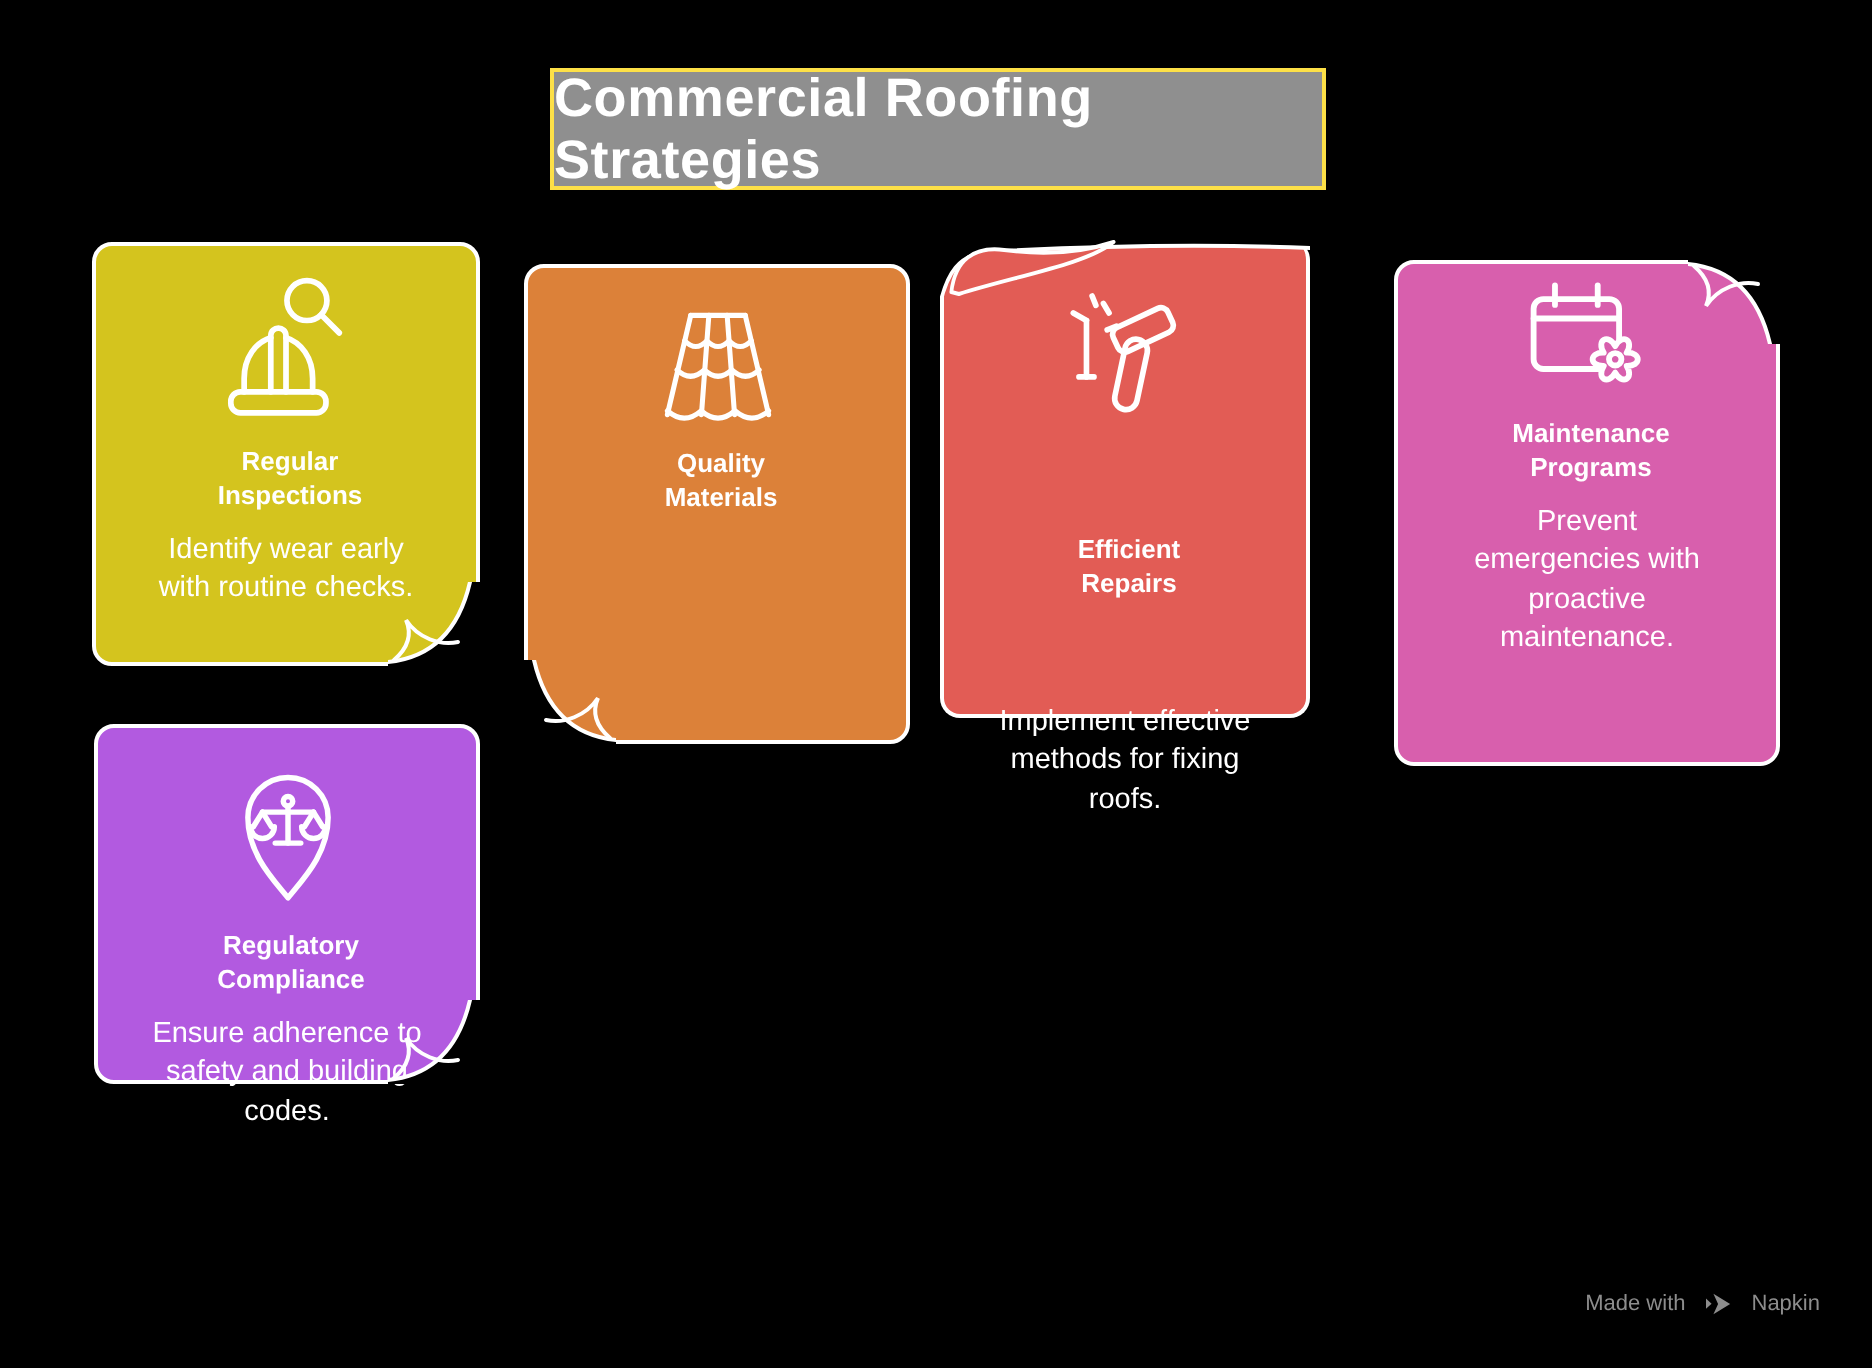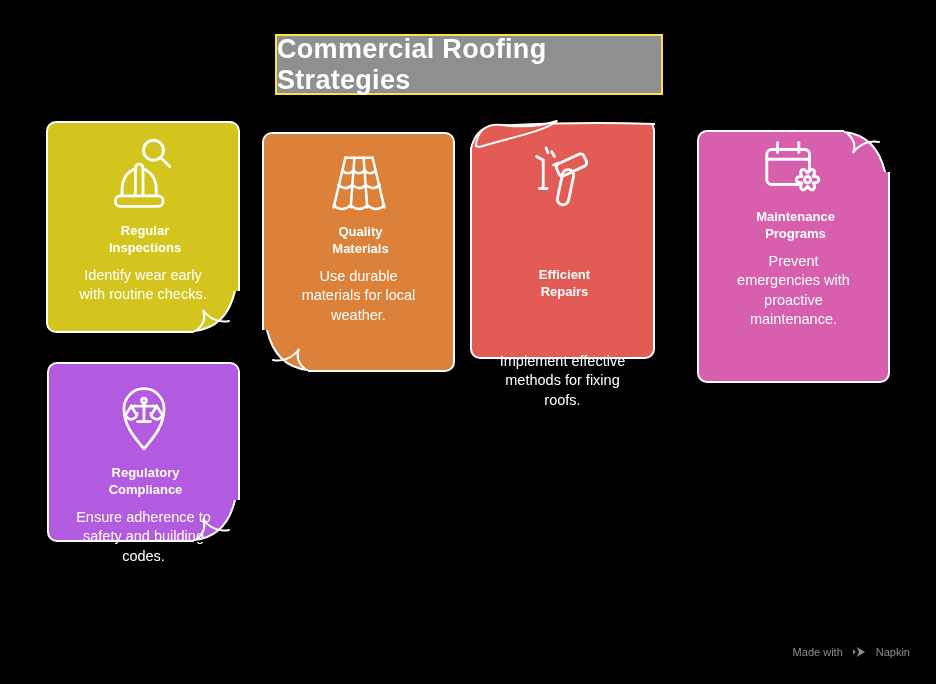--- a/index.html
+++ b/index.html
@@ -91,23 +91,20 @@
           <path d="M24,6 L12,57"></path>
           <path d="M52,6 L64,57"></path>
           <path d="M20.9,19 q5.7,6 11.4,0 q5.7,6 11.4,0 q5.7,6 11.4,0"></path>
           <path d="M16.9,34 q7,6.5 14.1,0 q7,6.5 14.1,0 q7,6.5 14.1,0"></path>
           <path d="M12,55 q8.7,7.5 17.3,0 q8.7,7.5 17.4,0 q8.7,7.5 17.3,0"></path>
         </g>
       </svg>
     </span>
     <h2 class="card-title">Quality
 Materials</h2>
-    <p class="card-body">Use durable
-materials for local
-weather.</p>
     <svg class="curl curl-bl" viewBox="0 0 46 42">
       <path d="M46,40 C26,38 11,26 5,0 L0,0 L0,42 L46,42 Z" fill="#000000"></path>
       <path d="M46,40 C26,38 11,26 5,0" stroke="#ffffff" stroke-width="2" fill="none" stroke-linecap="round"></path>
       <path d="M43,39 C36,33 34,26 37,19 C31,28 20,32 11,30" stroke="#ffffff" stroke-width="2" fill="none" stroke-linecap="round"></path>
     </svg>
   </section>
 
   <section class="card c3" style="--card-color: #e25c55;">
     <span class="card-icon">
       <svg width="64" height="72" viewBox="0 0 68 76">

